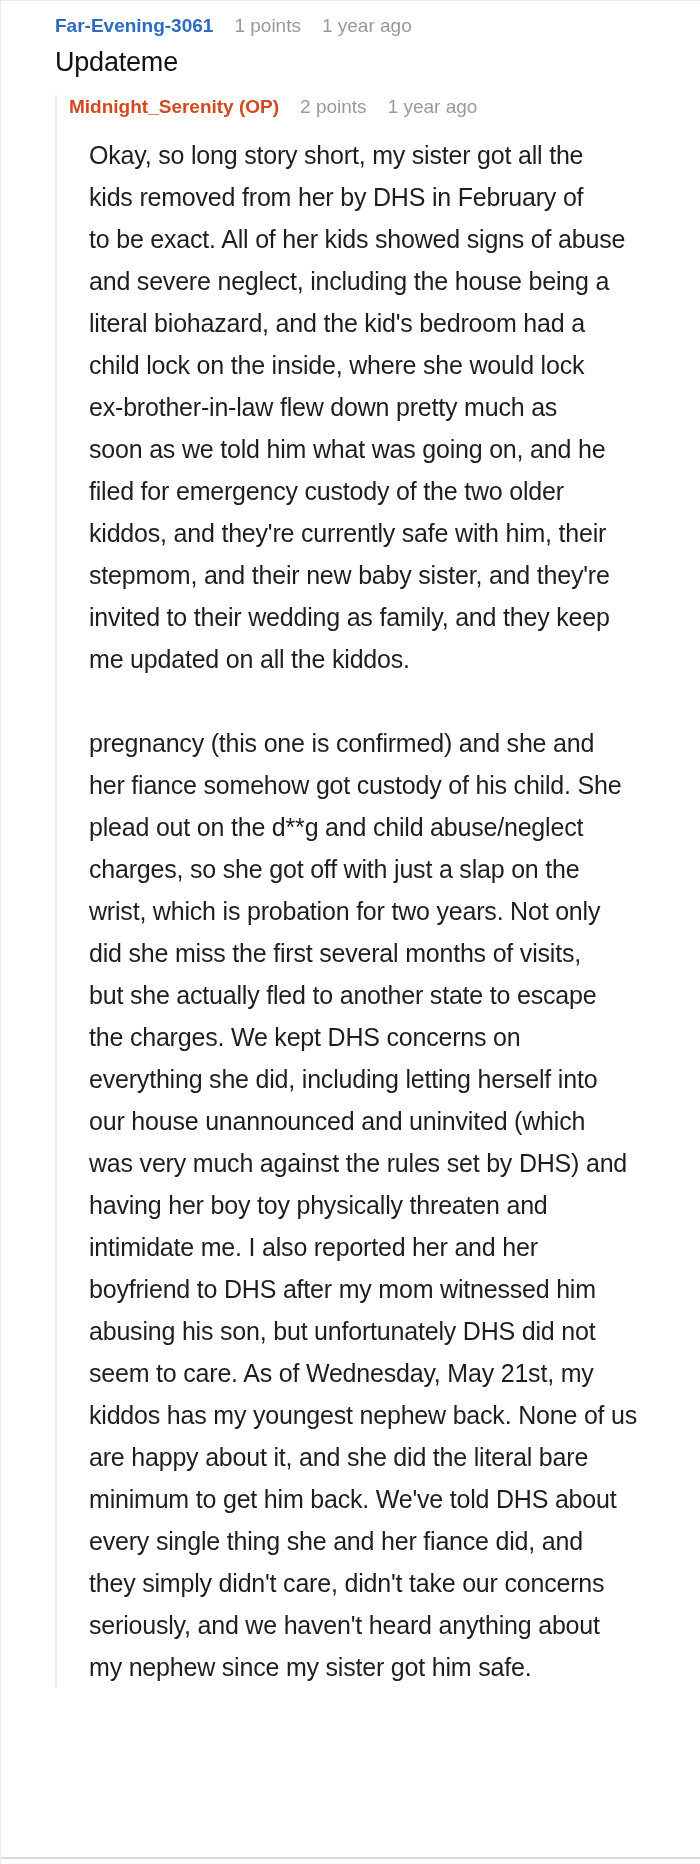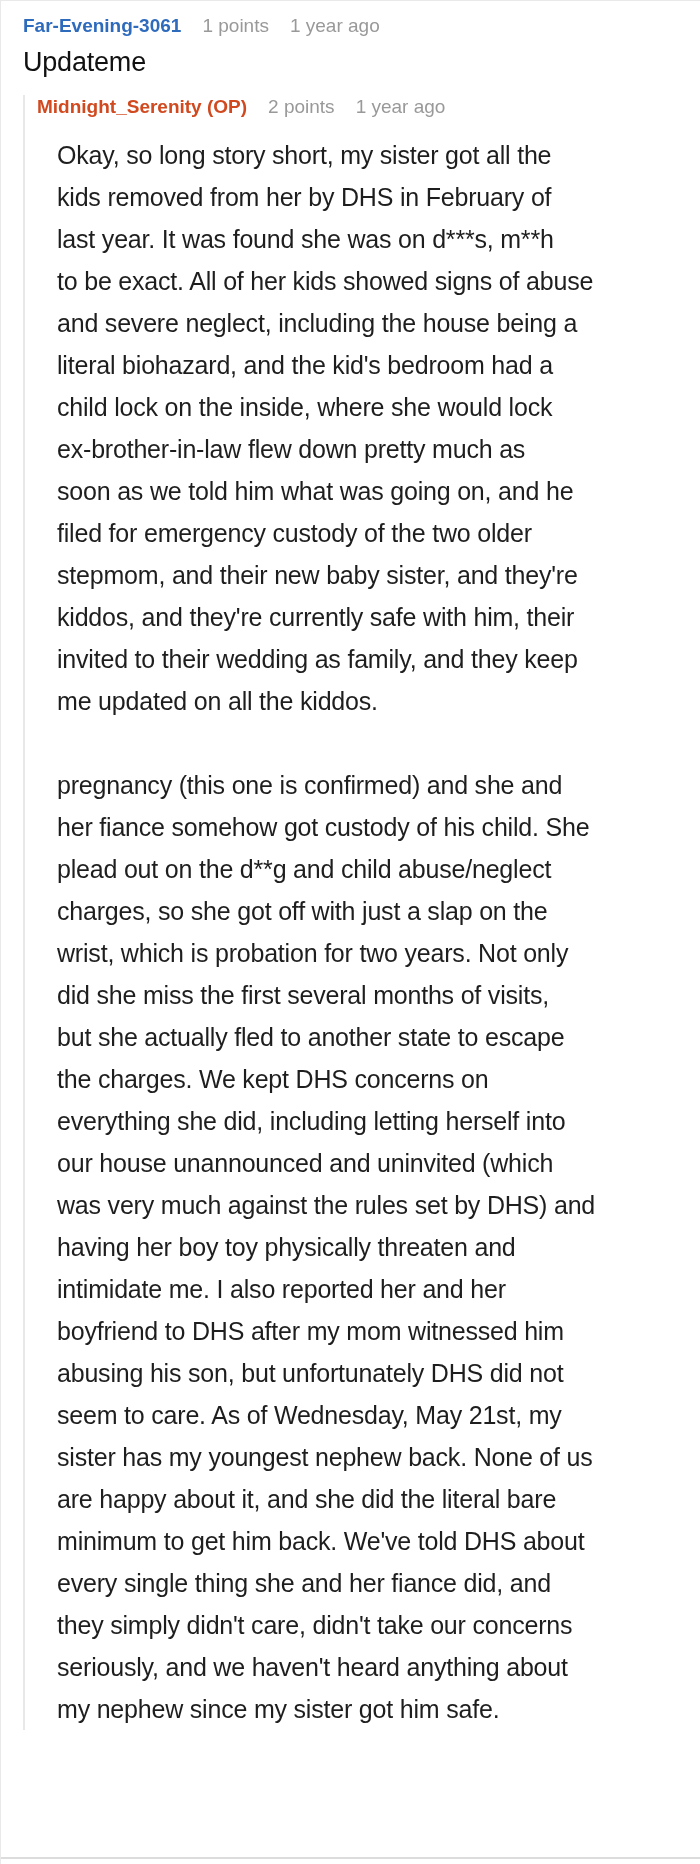--- a/index.html
+++ b/index.html
@@ -6,20 +6,21 @@
   body { font-family: "Liberation Sans", sans-serif; }
   .page {
     position: relative;
     width: 700px;
     height: 1864px;
     box-sizing: border-box;
     background: #ffffff;
     border-top: 1px solid #e9e9e9;
     border-left: 1px solid #e9e9e9;
     overflow: hidden;
+    padding-left: 32px;
   }
   .comment-top { padding: 13px 0 0 22px; }
   .meta-row {
     display: flex;
     align-items: baseline;
     column-gap: 21px;
     font-size: 19px;
     line-height: 23px;
   }
   .author {
@@ -73,51 +74,50 @@
   <div class="comment-nested">
     <div class="meta-row">
       <a class="author" style="color: rgb(209, 73, 31);">Midnight_Serenity (OP)</a>
       <span class="meta">2 points</span>
       <span class="meta">1 year ago</span>
     </div>
     <div class="body-text">
         <div class="para">
           <div class="line">Okay, so long story short, my sister got all the</div>
           <div class="line">kids removed from her by DHS in February of</div>
-          <div class="line">last year. It was found she was on d***s, m**h</div>
           <div class="line">to be exact. All of her kids showed signs of abuse</div>
           <div class="line">and severe neglect, including the house being a</div>
           <div class="line">literal biohazard, and the kid's bedroom had a</div>
           <div class="line">child lock on the inside, where she would lock</div>
           <div class="line">ex-brother-in-law flew down pretty much as</div>
           <div class="line">soon as we told him what was going on, and he</div>
           <div class="line">filed for emergency custody of the two older</div>
+          <div class="line">kiddos, and they're currently safe with him, their</div>
           <div class="line">stepmom, and their new baby sister, and they're</div>
-          <div class="line">kiddos, and they're currently safe with him, their</div>
           <div class="line">invited to their wedding as family, and they keep</div>
           <div class="line">me updated on all the kiddos.</div>
         </div>
         <div class="para">
           <div class="line">pregnancy (this one is confirmed) and she and</div>
           <div class="line">her fiance somehow got custody of his child. She</div>
           <div class="line">plead out on the d**g and child abuse/neglect</div>
           <div class="line">charges, so she got off with just a slap on the</div>
           <div class="line">wrist, which is probation for two years. Not only</div>
           <div class="line">did she miss the first several months of visits,</div>
           <div class="line">but she actually fled to another state to escape</div>
           <div class="line">the charges. We kept DHS concerns on</div>
           <div class="line">everything she did, including letting herself into</div>
           <div class="line">our house unannounced and uninvited (which</div>
           <div class="line">was very much against the rules set by DHS) and</div>
           <div class="line">having her boy toy physically threaten and</div>
           <div class="line">intimidate me. I also reported her and her</div>
           <div class="line">boyfriend to DHS after my mom witnessed him</div>
           <div class="line">abusing his son, but unfortunately DHS did not</div>
           <div class="line">seem to care. As of Wednesday, May 21st, my</div>
-          <div class="line">sister has my youngest nephew back. None of us</div>
+          <div class="line">kiddos has my youngest nephew back. None of us</div>
           <div class="line">are happy about it, and she did the literal bare</div>
           <div class="line">minimum to get him back. We've told DHS about</div>
           <div class="line">every single thing she and her fiance did, and</div>
           <div class="line">they simply didn't care, didn't take our concerns</div>
           <div class="line">seriously, and we haven't heard anything about</div>
           <div class="line">my nephew since my sister got him safe.</div>
         </div>
       </div>
   </div>
 

